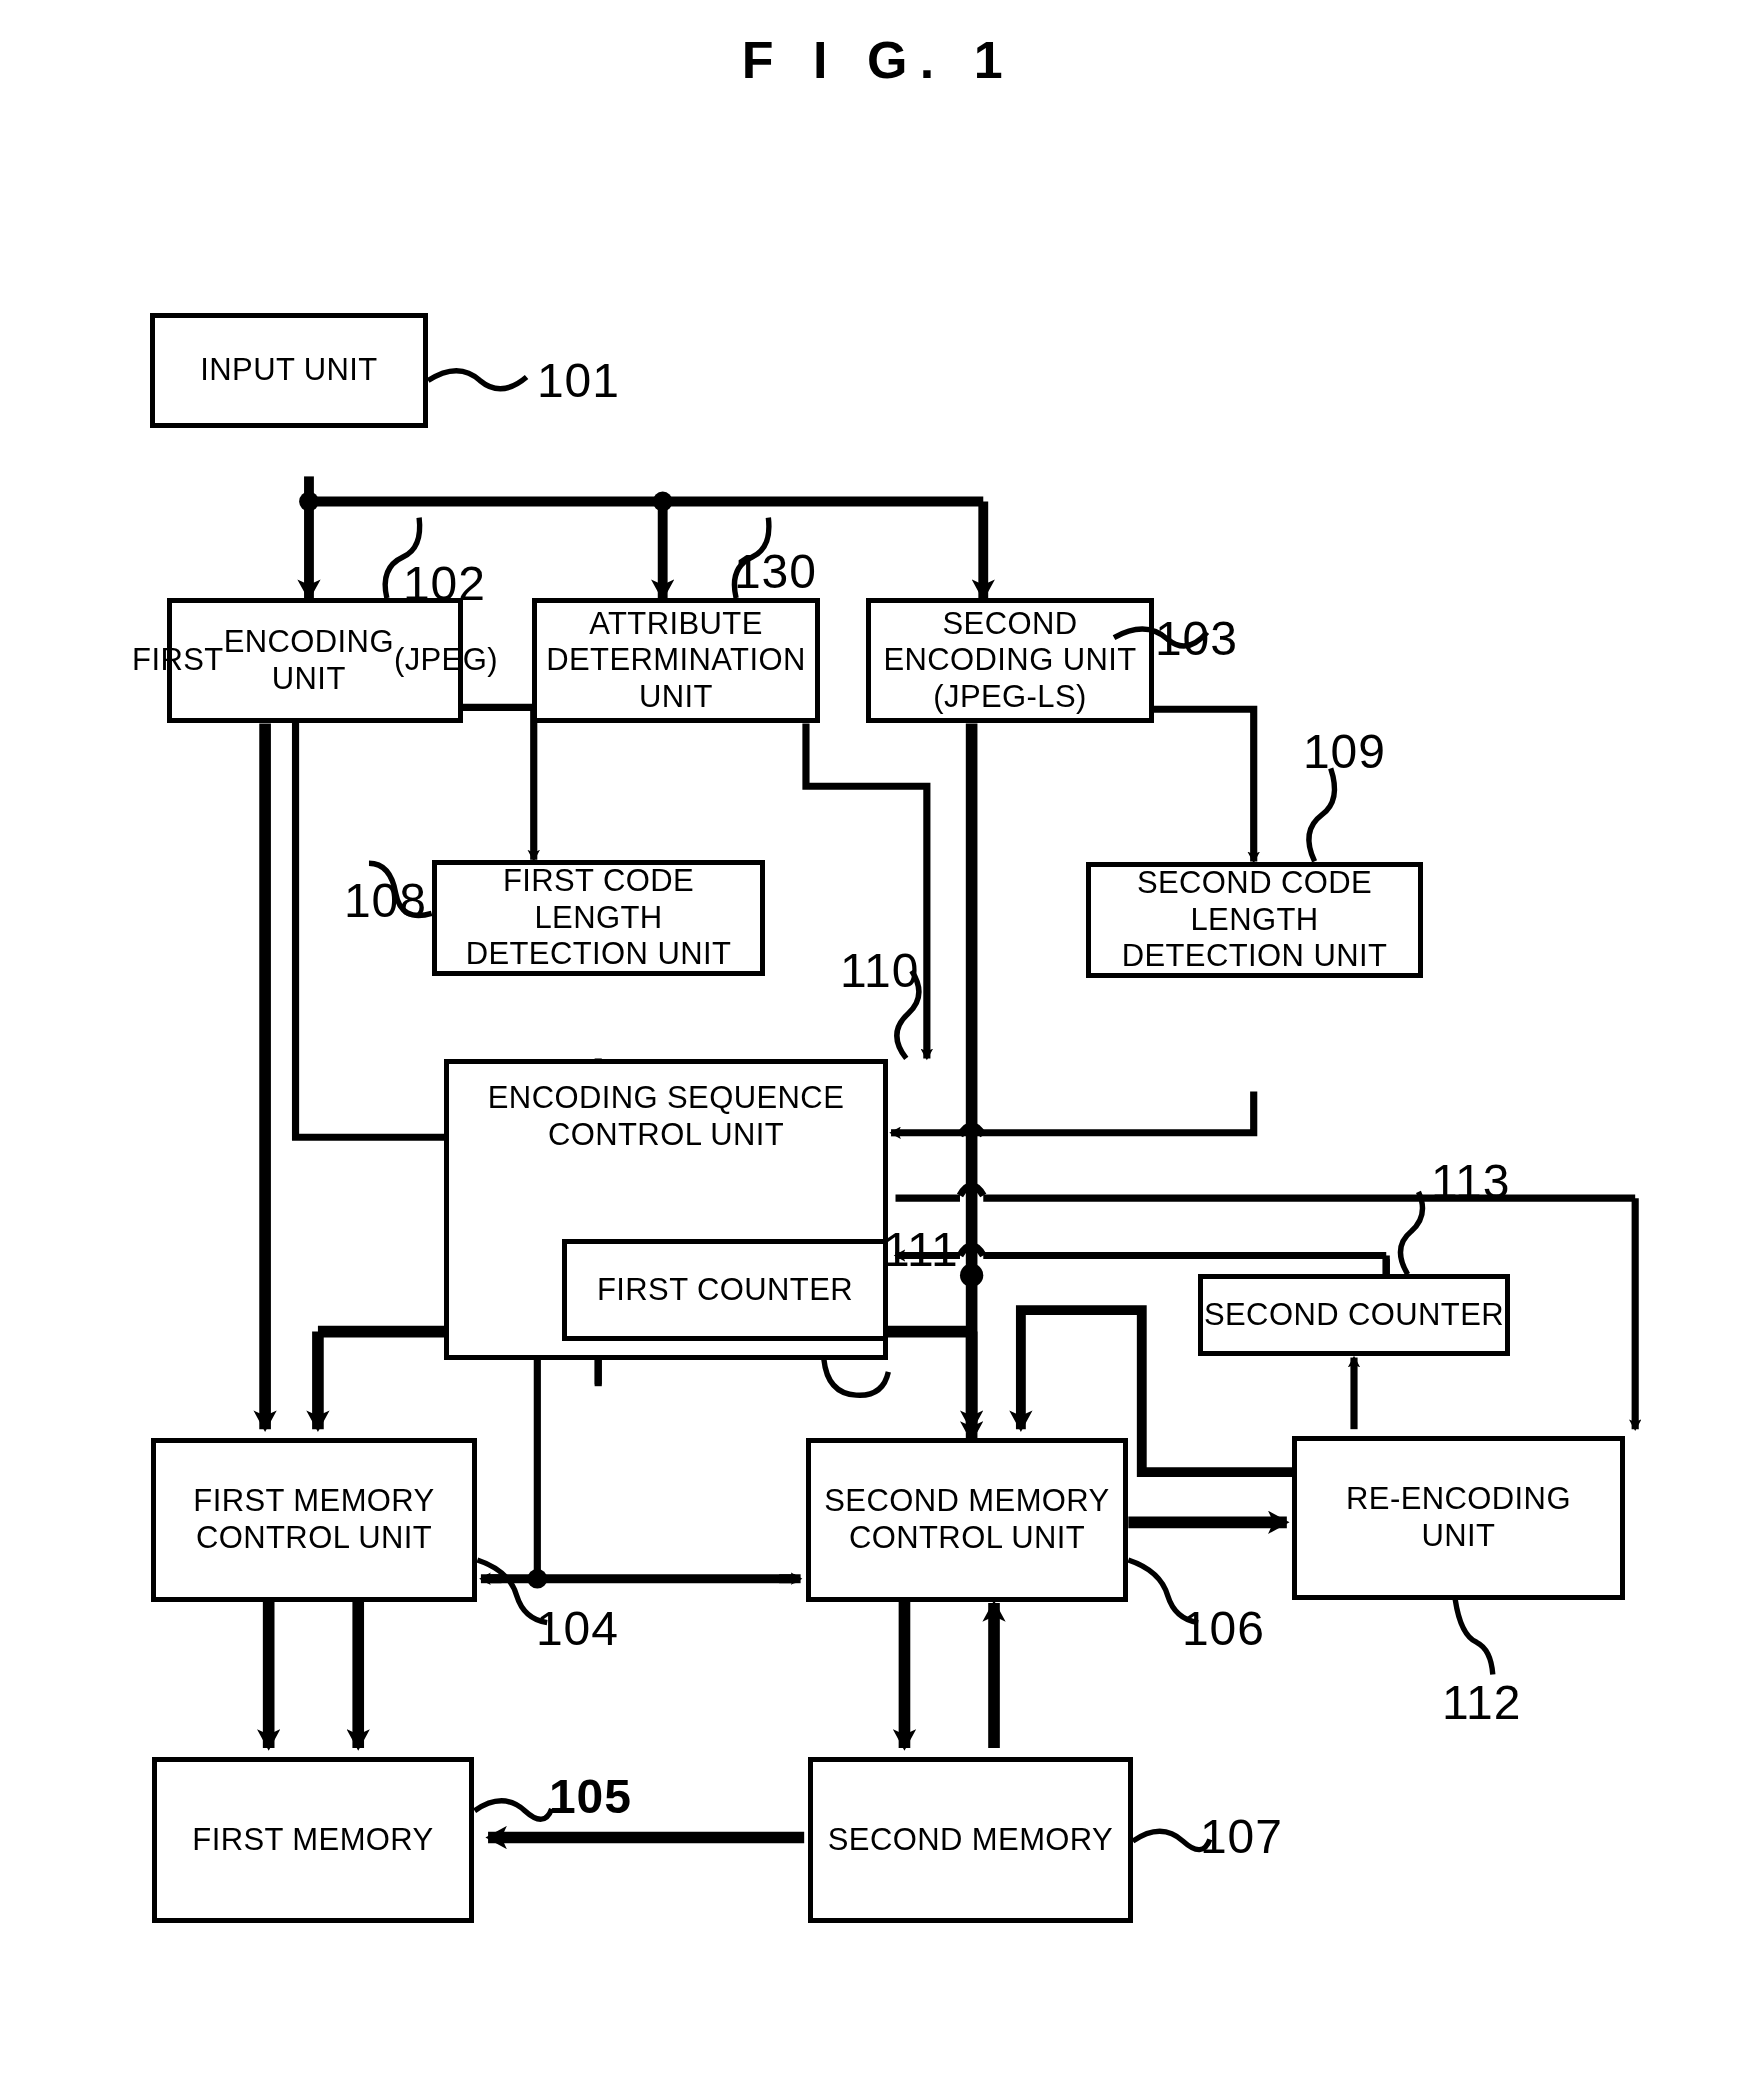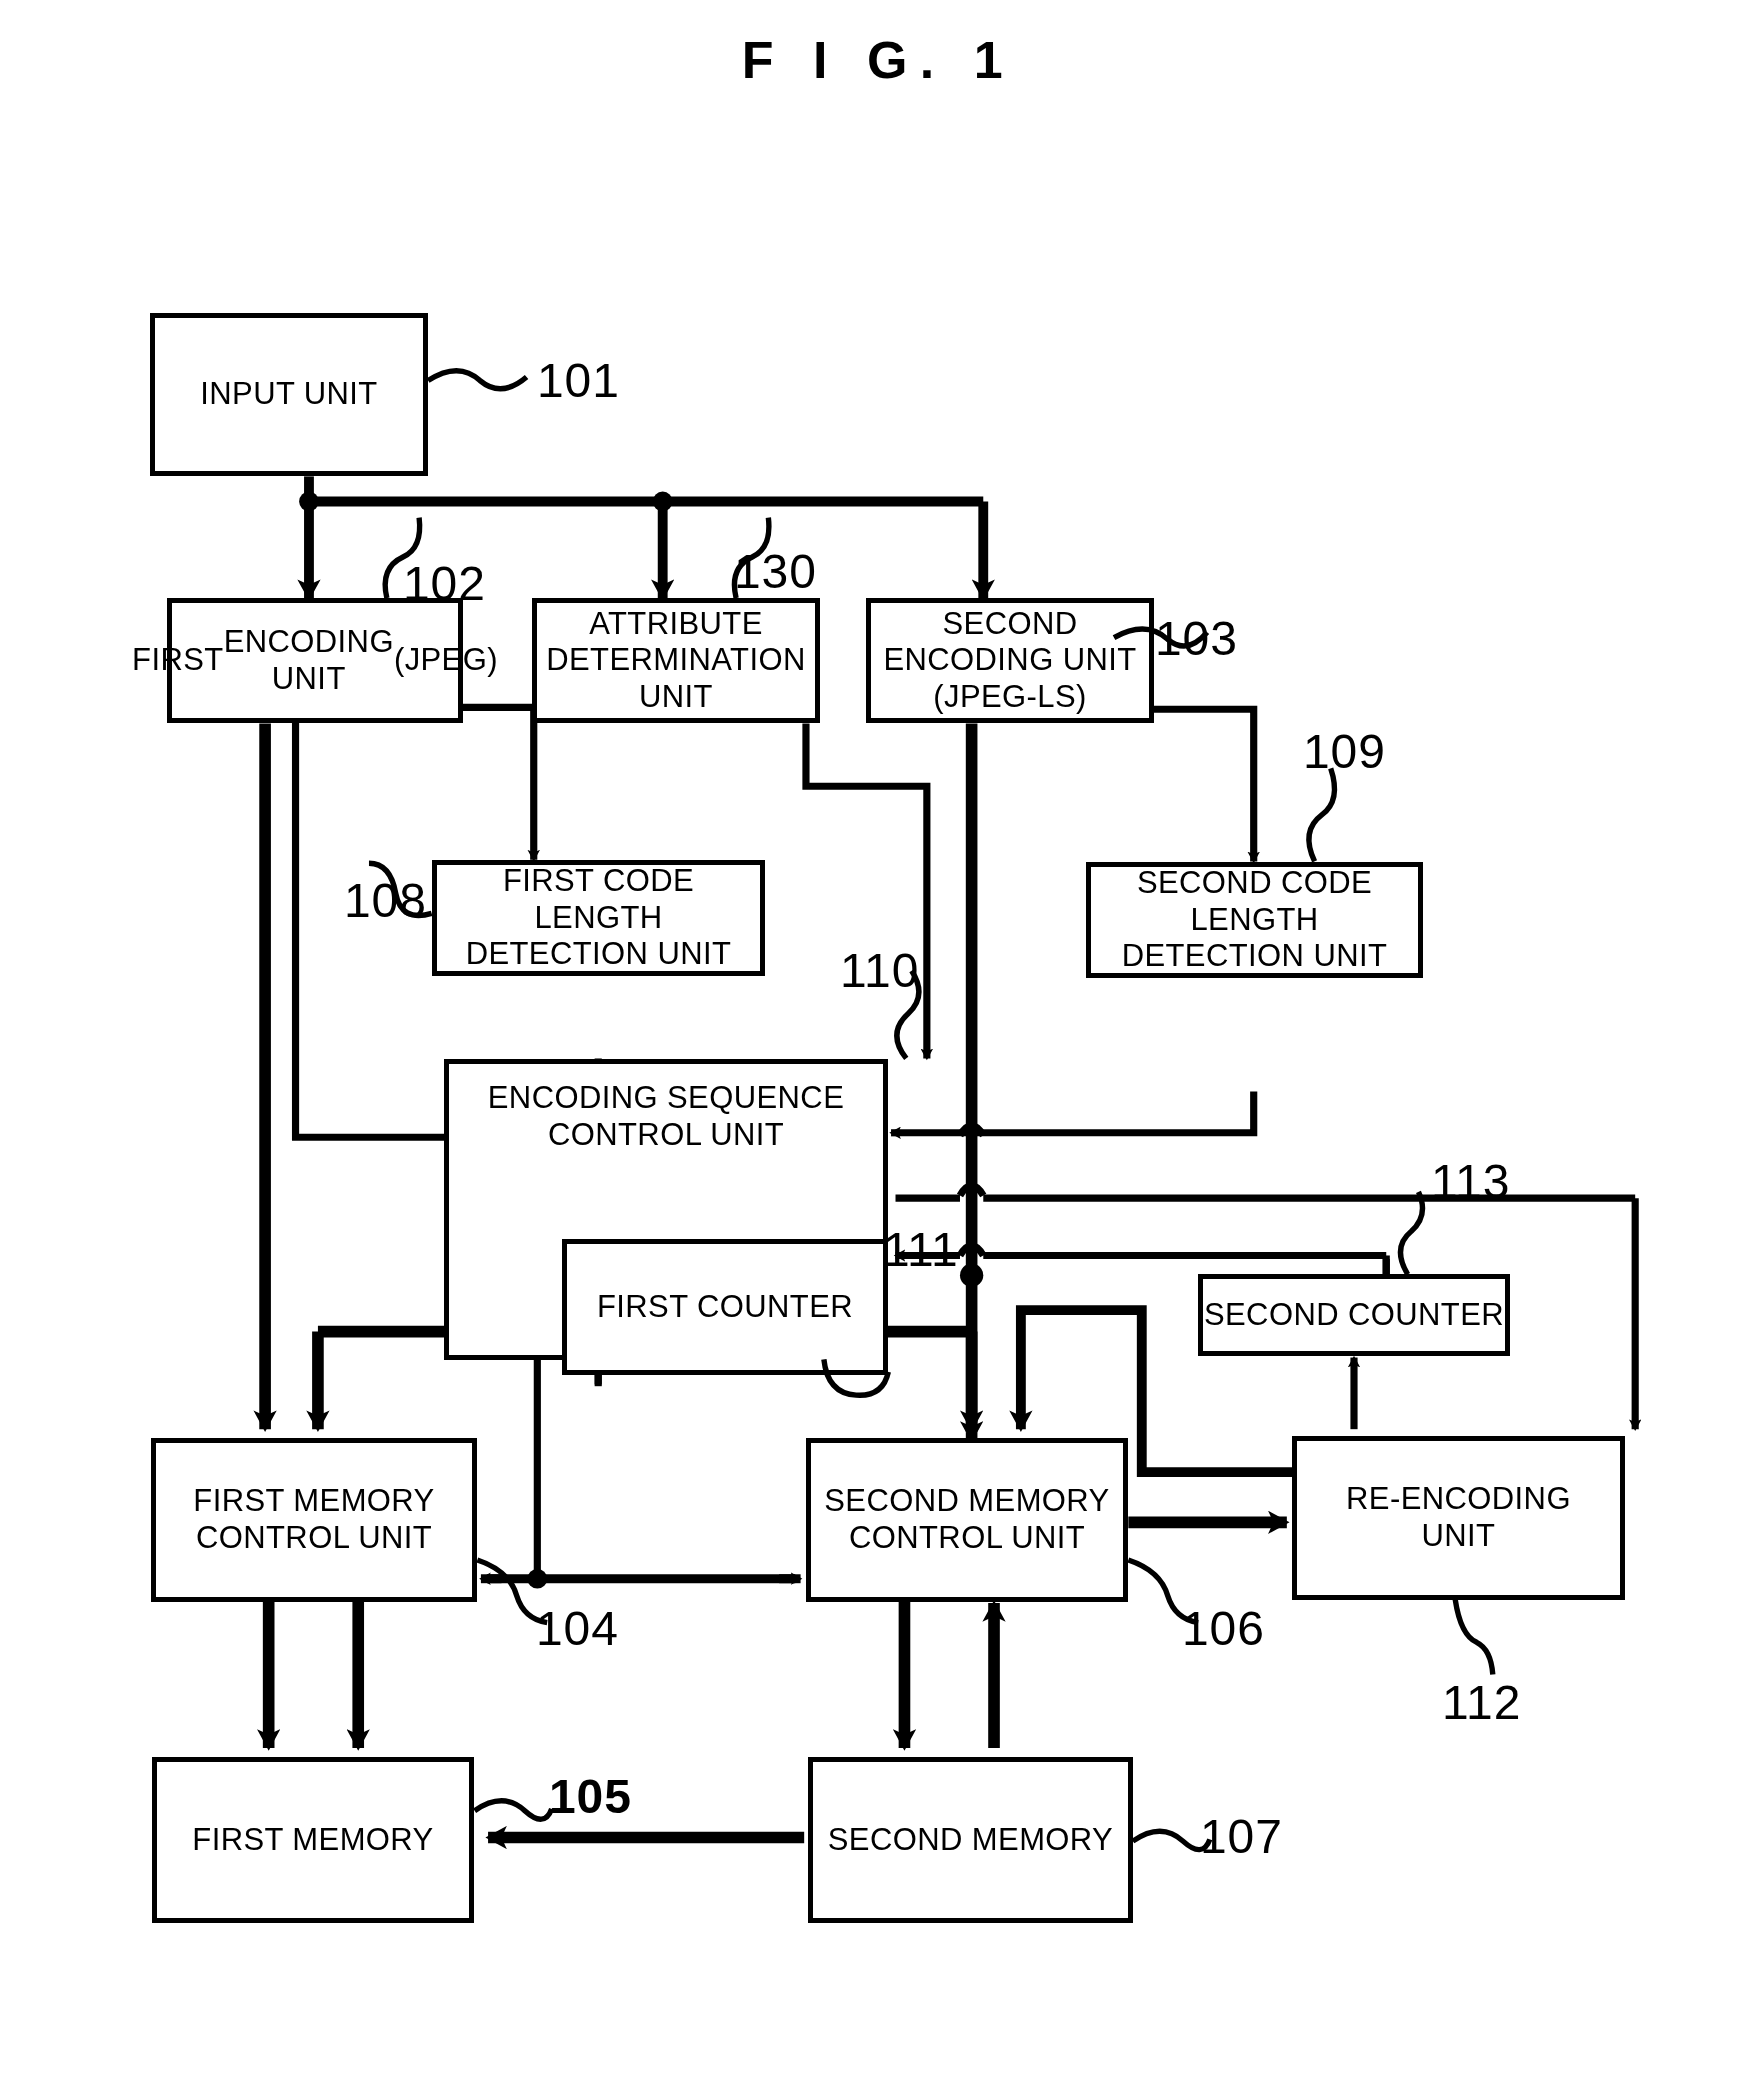--- a/index.html
+++ b/index.html
@@ -110,21 +110,21 @@
 
       <path d="M1443,1644 L1275,1644 L1275,1463 L1140,1463 L1140,1596" stroke-width="11" fill="none" marker-end="url(#ahT)"></path>
 
       <line x1="1512" y1="1596" x2="1512" y2="1516" stroke-width="8" marker-end="url(#ah)"></line>
 
       <path d="M1608,1423 L1608,1340" stroke-width="8" fill="none" opacity="0"></path>
 
     </g>
   </svg>
 
-  <div class="box" style="left:150px;top:313px;width:278px;height:163px;">
+  <div class="box" style="left:150px;top:313px;width:278px;height:115px;">
     <span class="bx-title">INPUT UNIT</span>
   </div>
   <div class="refnum" style="left:537px;top:353px;">101</div>
 
   <div class="box" style="left:167px;top:598px;width:296px;height:125px;flex-direction:row;">
     <span>FIRST</span>
     <span>ENCODING UNIT</span>
     <span>(JPEG)</span>
   </div>
   <div class="refnum" style="left:403px;top:544px;margin-top:12px;">102</div>
@@ -157,21 +157,21 @@
   </div>
   <div class="refnum" style="left:1303px;top:724px;">109</div>
 
   <div class="box" style="left:444px;top:1059px;width:444px;height:301px;flex-direction:column;
               align-items:center;justify-content:flex-start;padding-top:16px;">
     <span>ENCODING SEQUENCE</span>
     <span>CONTROL UNIT</span>
   </div>
   <div class="refnum" style="left:840px;top:943px;">110</div>
 
-  <div class="box inner" style="left:562px;top:1239px;width:326px;height:136px;">
+  <div class="box inner" style="left:562px;top:1239px;width:326px;height:102px;">
     <span>FIRST COUNTER</span>
   </div>
   <div class="refnum" style="left:883px;top:1222px;">111</div>
 
   <div class="box" style="left:1198px;top:1274px;width:312px;height:82px;">
     <span>SECOND COUNTER</span>
   </div>
   <div class="refnum" style="left:1431px;top:1154px;">113</div>
 
   <div class="box" style="left:151px;top:1438px;width:326px;height:164px;flex-direction:column;">

